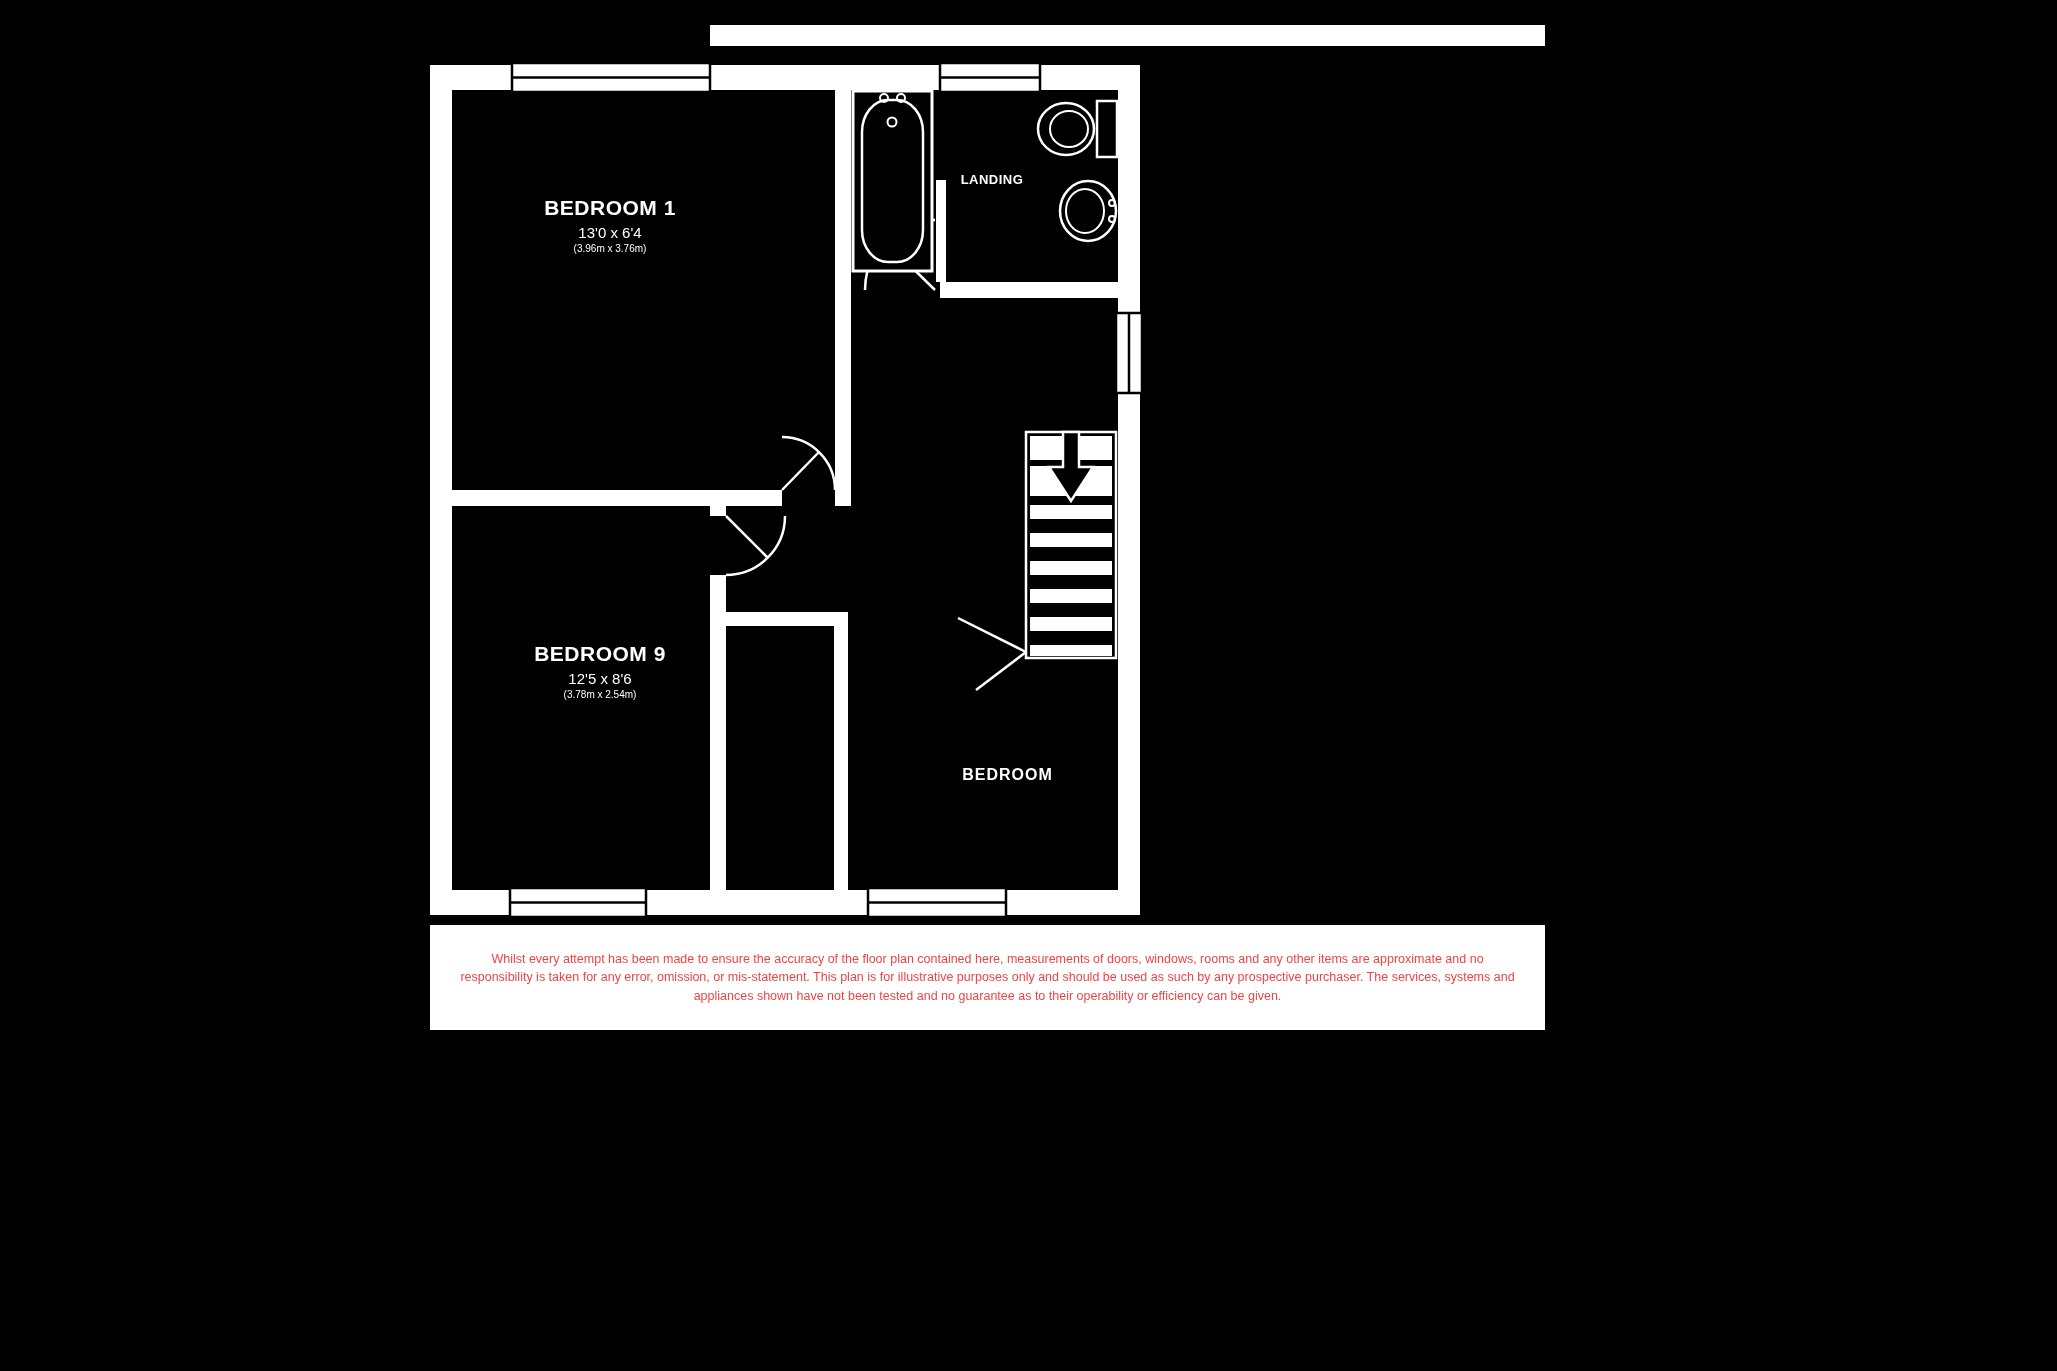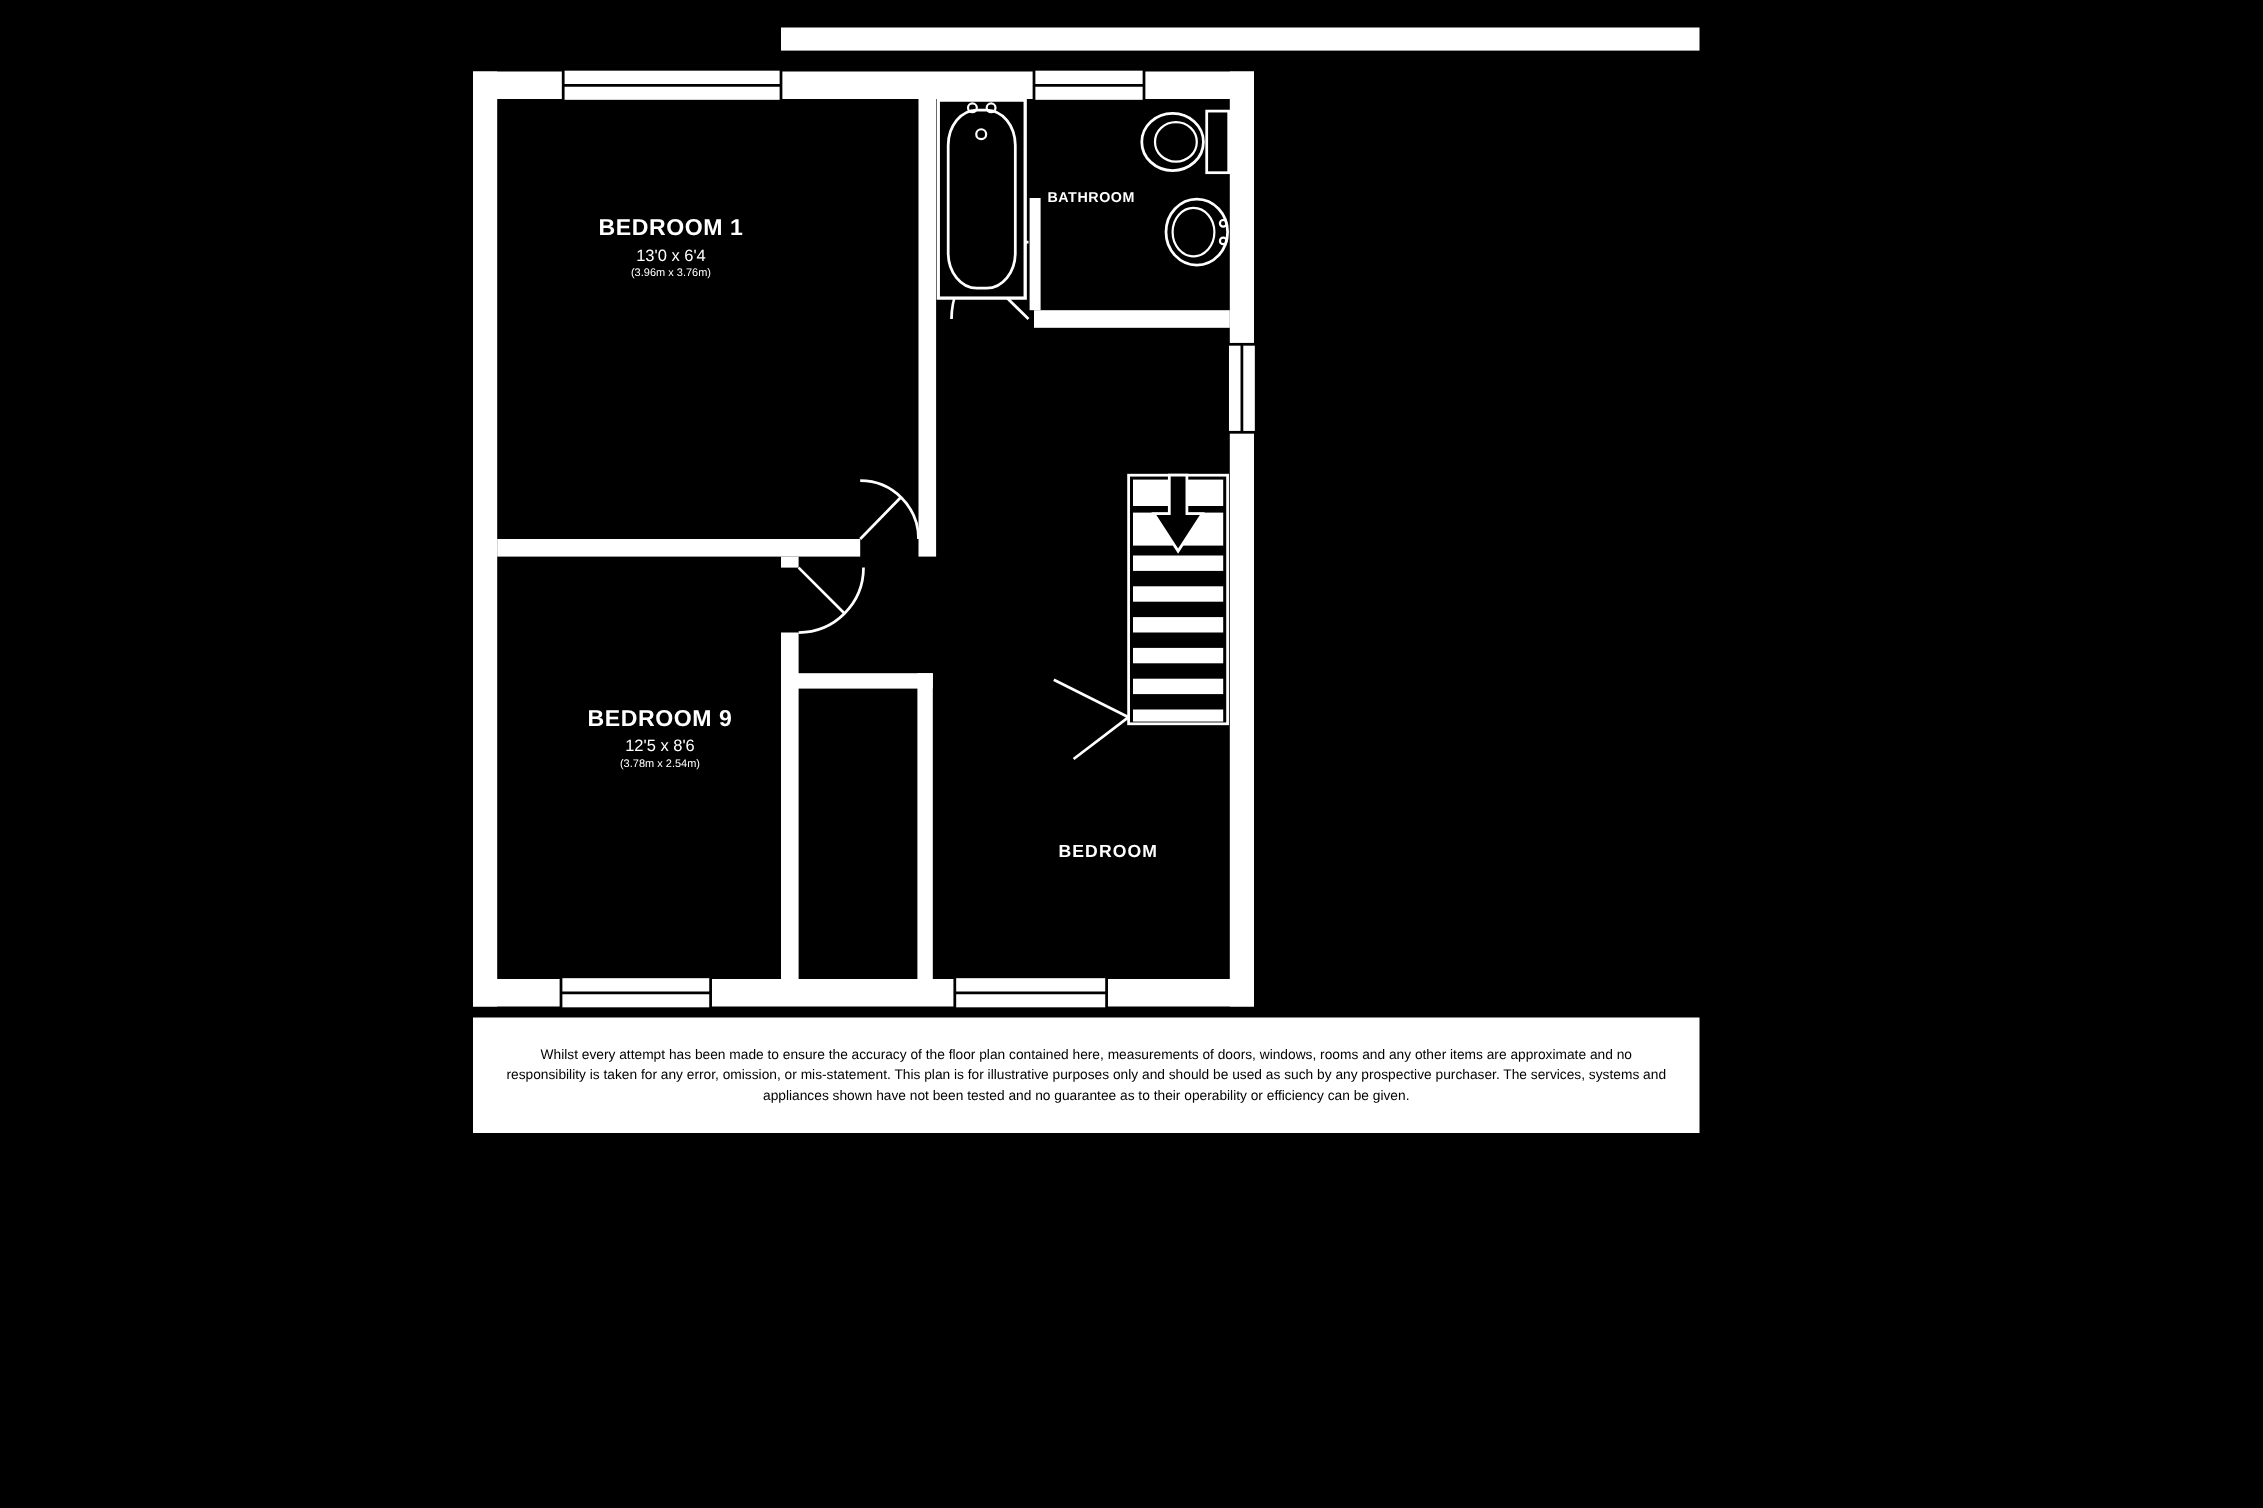--- a/index.html
+++ b/index.html
@@ -18,21 +18,21 @@
   .room-metric{ display:block; font-size:10px; margin-top:2px; }
   .bathroom-label { font-size:13px; font-weight:bold; letter-spacing:.5px; }
   .landing-label  { font-size:16px; font-weight:bold; letter-spacing:1px; }
   .disclaimer {
     position:absolute; left:430px; top:925px; width:1115px; height:105px;
     background:#ffffff; box-sizing:border-box; padding:14px 22px;
     display:flex; align-items:center;
   }
   .disclaimer p {
     margin:4px; width:100%; font-size:12.5px; line-height:1.45;
-    color:#000000; text-align:center;
+    color:#ef4444; text-align:center;
   }
 </style>
 </head>
 <body>
 
 <div class="canvas">
 
   <div class="title-bar"></div>
 
   <svg class="plan-svg" width="2057" height="1371" viewBox="0 0 2057 1371">
@@ -130,21 +130,21 @@
     <span class="room-metric">(3.96m x 3.76m)</span>
   </div>
 
   <div class="label" style="left:460px; top:642px; width:280px;">
     <span class="room-name">BEDROOM 9</span>
     <span class="room-dims">12'5 x 8'6</span>
     <span class="room-metric">(3.78m x 2.54m)</span>
   </div>
 
   <div class="label bathroom-label" style="left:942px; top:172px; width:100px;">
-    <span>BATHROOM</span>
+    <span>LANDING</span>
   </div>
 
   <div class="label landing-label" style="left:900px; top:766px; width:215px;">
     <span>BEDROOM</span>
   </div>
 
   <div class="disclaimer">
     <p>Whilst every attempt has been made to ensure the accuracy of the floor plan contained here, measurements of doors, windows, rooms and any other items are approximate and no responsibility is taken for any error, omission, or mis-statement. This plan is for illustrative purposes only and should be used as such by any prospective purchaser. The services, systems and appliances shown have not been tested and no guarantee as to their operability or efficiency can be given.</p>
   </div>
 

